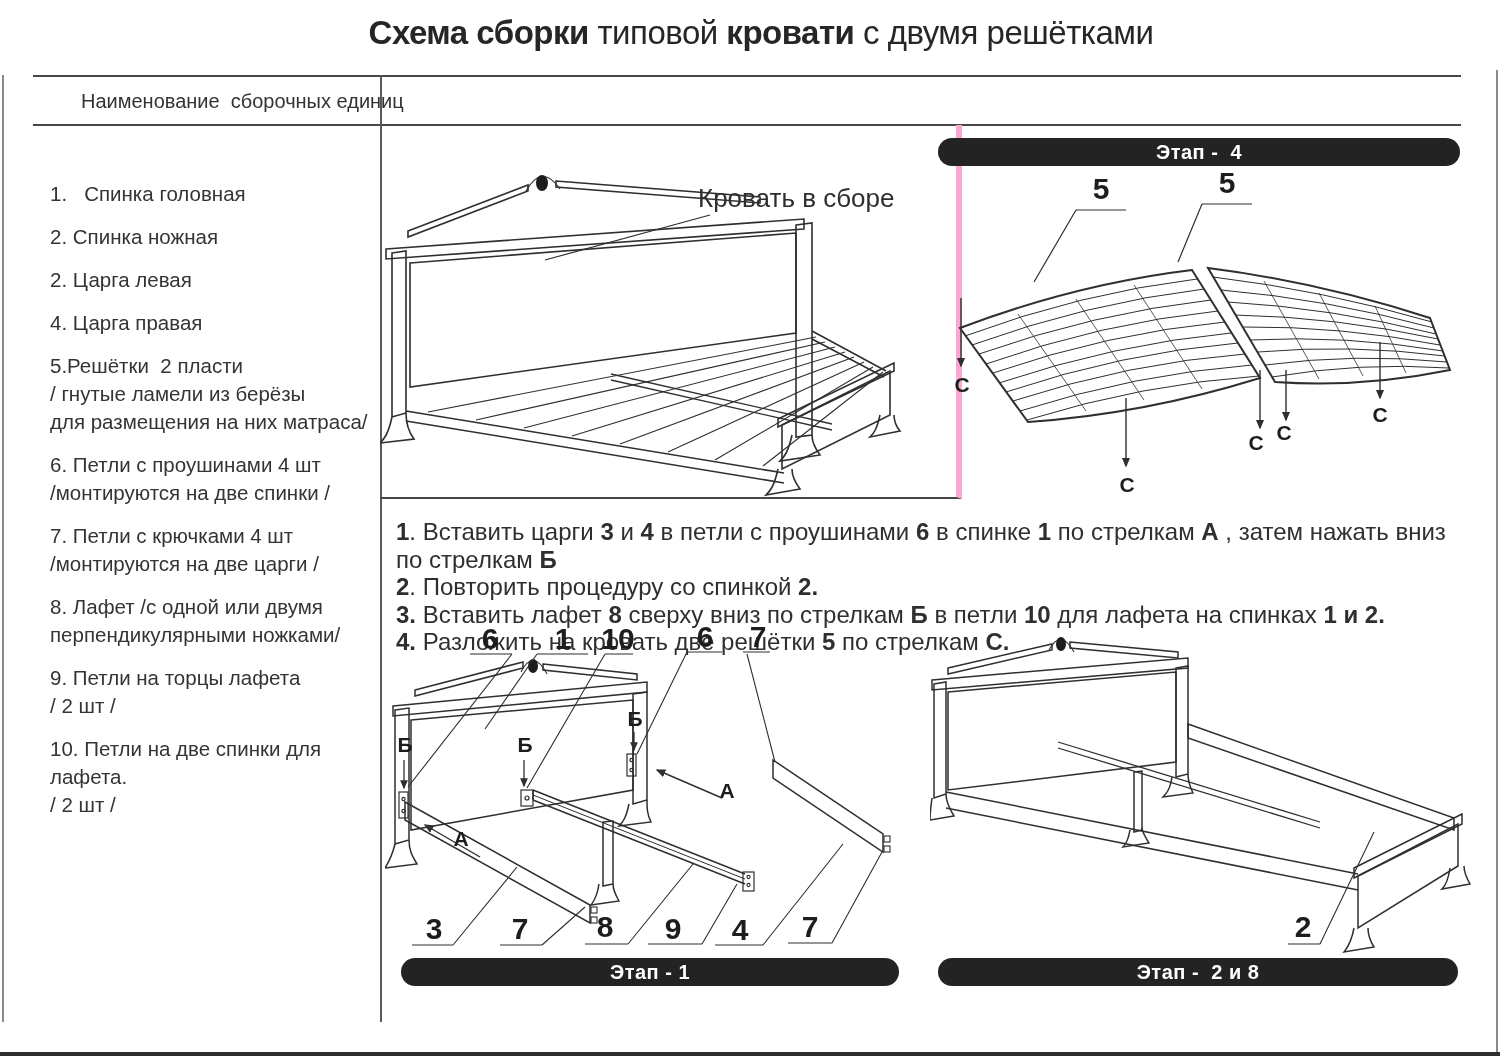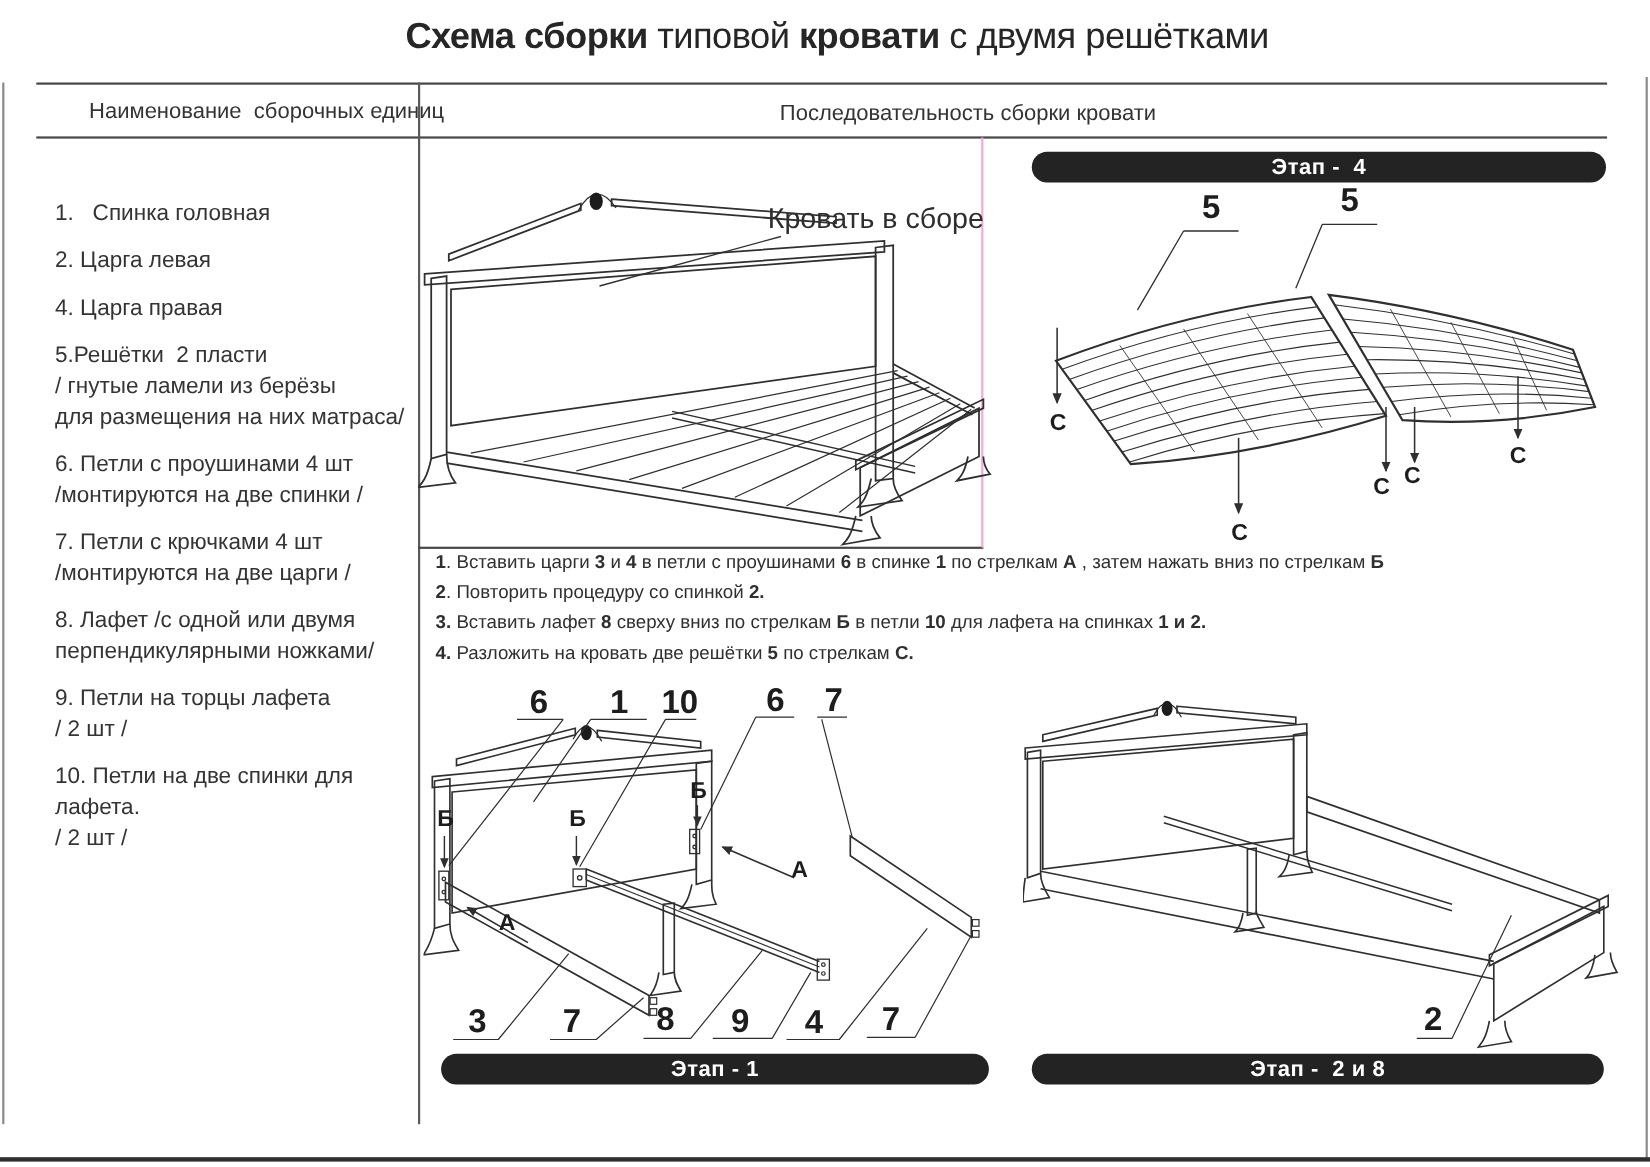--- a/index.html
+++ b/index.html
@@ -8,32 +8,32 @@
   .title{position:absolute;left:0;top:14px;width:1500px;text-align:center;
          font-size:33px;letter-spacing:-0.5px;color:#262626;padding-left:11px;}
   .title .b{font-weight:700;}
   .rule{position:absolute;background:#474747;height:2px;}
   .vrule{position:absolute;background:#5a5a5a;width:2px;}
   .col-header{font-size:20px;color:#333;white-space:pre;}
   .left-header{position:absolute;left:45px;top:90px;margin-left:36px;}
   .right-header{position:absolute;left:380px;top:92px;width:1000px;text-align:center;}
   .parts{position:absolute;left:38px;top:180px;width:345px;font-size:20.5px;line-height:28px;color:#343434;margin-left:12px;}
   .part-item{white-space:pre-wrap;margin-bottom:15px;}
-  .cell-bed{position:absolute;left:380px;top:125px;width:514px;height:374px;
-            border-right:2px solid #f9a8d4;border-bottom:2px solid #474747;box-sizing:border-box;}
+  .cell-bed{position:absolute;left:380px;top:125px;width:582px;height:374px;
+            border-right:6px solid #f9a8d4;border-bottom:2px solid #474747;box-sizing:border-box;}
   .diagram{position:absolute;}
   .diagram svg{position:absolute;left:0;top:0;}
   .caption{position:absolute;left:318px;top:58px;font-size:26px;color:#2e2e2e;white-space:pre;}
   .banner{position:absolute;background:#232323;border-radius:14px;color:#ffffff;
           font-size:20px;font-weight:700;text-align:center;line-height:28px;height:28px;
           white-space:pre;letter-spacing:0.5px;}
   .callout{position:absolute;font-weight:700;color:#1d1d1d;font-size:30px;line-height:30px;
            width:34px;text-align:center;}
   .callout.sm{font-size:21px;line-height:21px;width:24px;}
-  .instructions{position:absolute;left:396px;top:497px;width:1070px;font-size:17px;
+  .instructions{position:absolute;left:396px;top:518px;width:1070px;font-size:24px;
                 line-height:27.5px;color:#2f2f2f;}
   .ins-line .b{font-weight:800;}
   .footer{position:absolute;left:396px;top:1002px;width:1075px;font-size:20.5px;
           color:#3a3a3a;word-spacing:7px;}
   .botbar{position:absolute;left:0;top:1052px;width:1500px;height:4px;background:#2e2e2e;}
 </style>
 </head>
 <body>
 
 <div class="page">
@@ -41,24 +41,24 @@
   <div class="title"><span class="b">Схема сборки</span><span> типовой </span><span class="b">кровати</span><span> с двумя решётками</span></div>
 
   <div class="rule" style="left:33px;top:75px;width:1428px;"></div>
   <div class="rule" style="left:33px;top:124px;width:1428px;"></div>
   <div class="vrule" style="left:380px;top:75px;height:947px;"></div>
   <div class="vrule" style="left:2px;top:75px;height:947px;background:#8a8a8a;"></div>
   <div class="vrule" style="left:1496px;top:70px;height:985px;background:#8a8a8a;"></div>
   <div class="botbar"></div>
 
   <div class="col-header left-header">Наименование  сборочных единиц</div>
-  <div class="col-header right-header">Последовательность сборки кровати</div>
 
   <div class="parts">
       <div class="part-item">1.   Спинка головная</div>
+      <div class="part-item">2. Спинка ножная</div>
       <div class="part-item">2. Царга левая</div>
       <div class="part-item">4. Царга правая</div>
       <div class="part-item">5.Решётки  2 пласти
 / гнутые ламели из берёзы
 для размещения на них матраса/</div>
       <div class="part-item">6. Петли с проушинами 4 шт
 /монтируются на две спинки /</div>
       <div class="part-item">7. Петли с крючками 4 шт
 /монтируются на две царги /</div>
       <div class="part-item">8. Лафет /с одной или двумя

